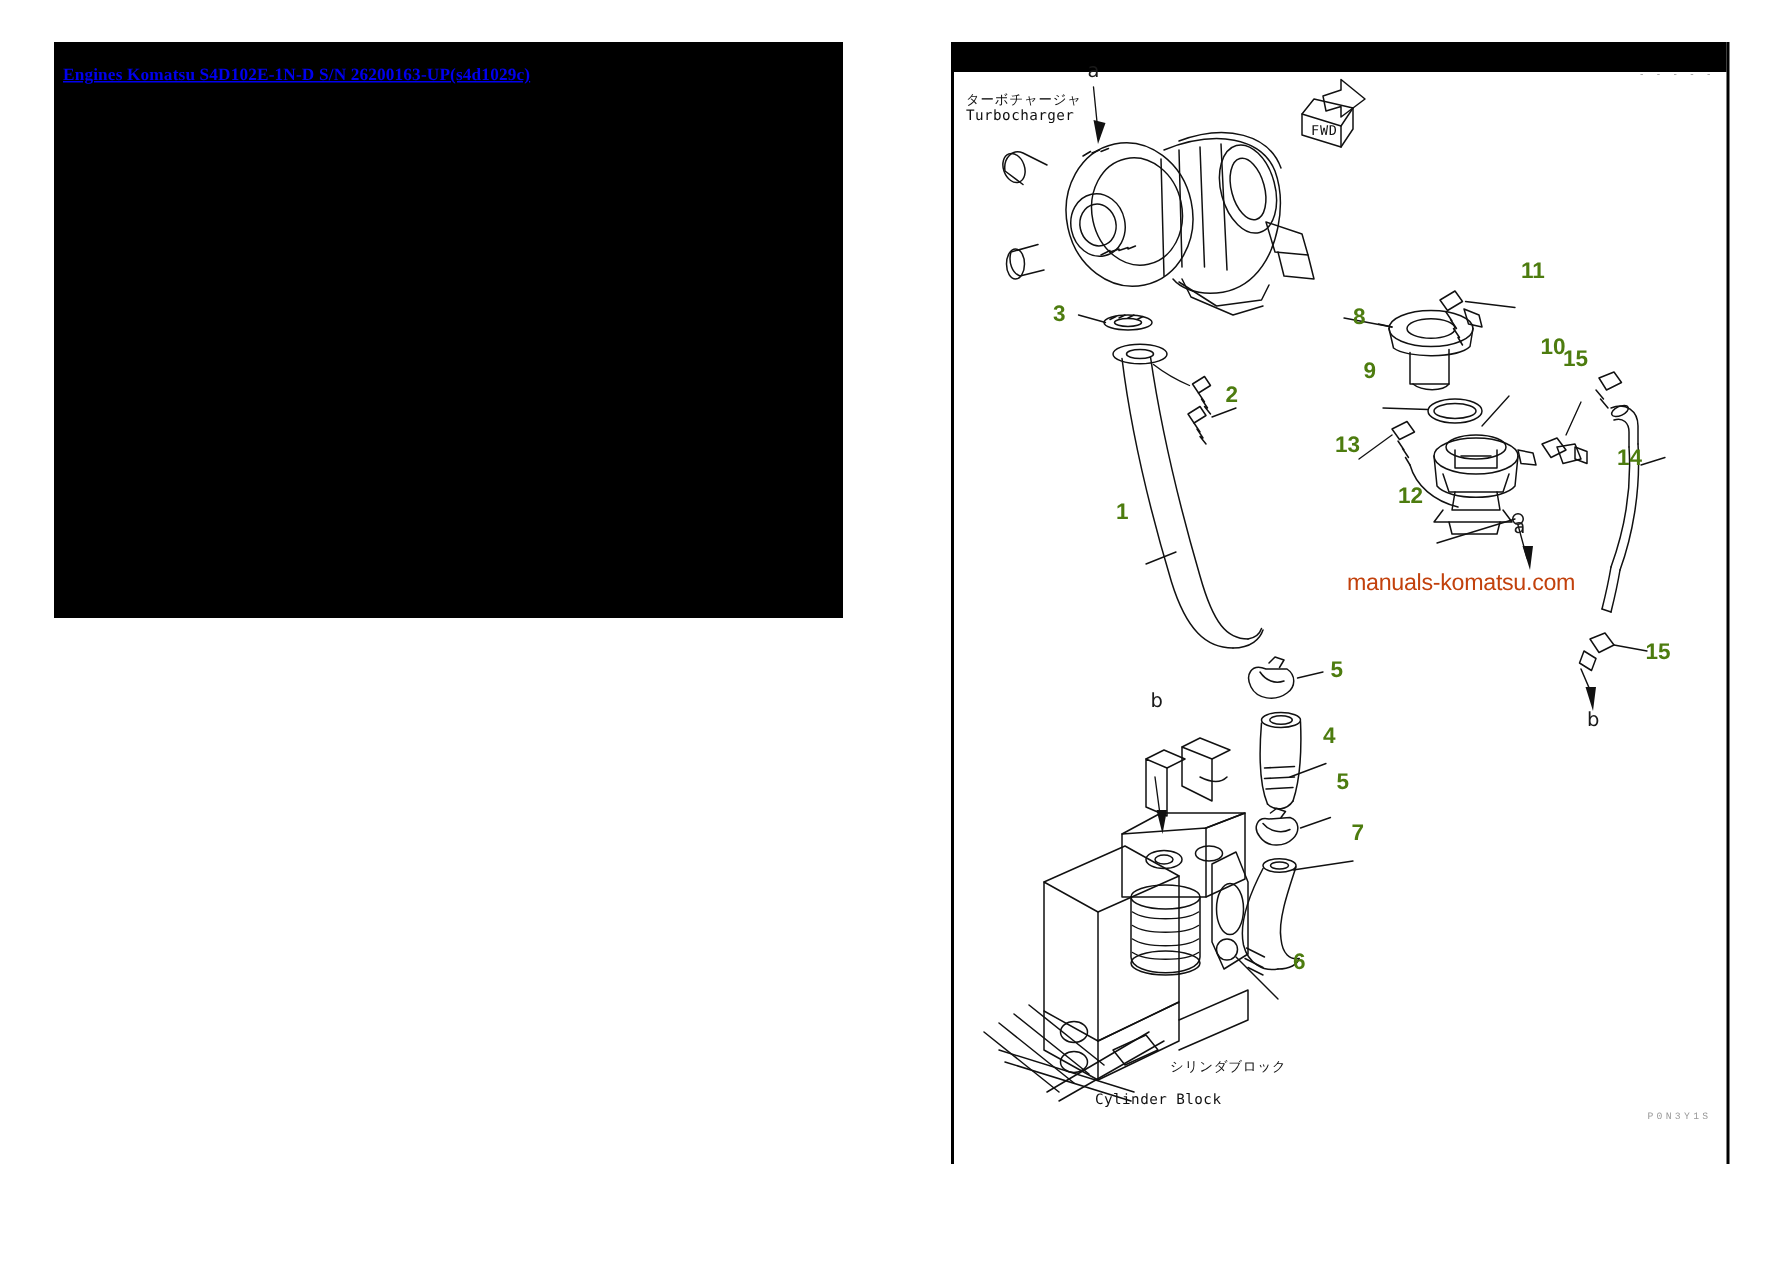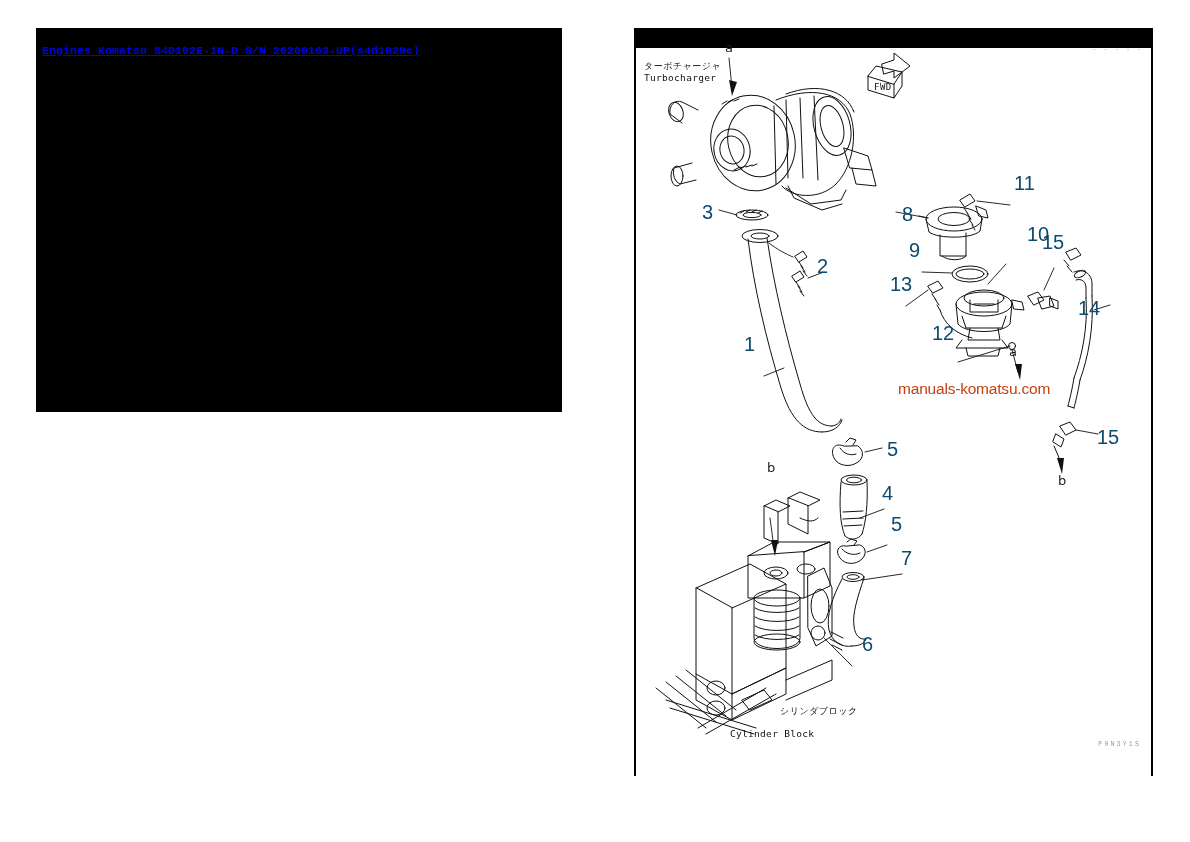--- a/index.html
+++ b/index.html
@@ -21,21 +21,21 @@
     left: 36px;
     top: 28px;
     width: 526px;
     height: 384px;
     background: #000000;
   }
   #left-panel-title {
     position: absolute;
     left: 6px;
     top: 16px;
-    font-family: Liberation Mono, monospace;
+    font-family: Liberation Serif, serif;
     font-size: 11.5px;
     font-weight: bold;
     color: #0000ee;
     text-decoration: underline;
     white-space: nowrap;
     letter-spacing: 0.1px;
     cursor: pointer;
     text-align: right;
   }
 
@@ -97,23 +97,23 @@
     position: absolute;
     font-family: "DejaVu Sans Mono", monospace;
     font-size: 9.5px;
     color: #111111;
     white-space: nowrap;
     letter-spacing: 0.3px;
   }
   .callout-num {
     position: absolute;
     font-family: "Liberation Sans", sans-serif;
-    font-size: 20px;
-    font-weight: normal;
-    color: #0c4a6e;
+    font-size: 15px;
+    font-weight: bold;
+    color: #4d7c0f;
     white-space: nowrap;
   }
   .marker-letter {
     position: absolute;
     font-family: "DejaVu Sans", sans-serif;
     font-size: 13px;
     color: #1a1a1a;
     white-space: nowrap;
   }
   #watermark {
@@ -365,21 +365,21 @@
   <div class="callout-num" style="left:246px; top:454px;">4</div>
   <div class="callout-num" style="left:251px; top:410px;">5</div>
   <div class="callout-num" style="left:255px; top:485px;">5</div>
   <div class="callout-num" style="left:226px; top:605px;">6</div>
   <div class="callout-num" style="left:265px; top:519px;">7</div>
   <div class="callout-num" style="left:266px; top:175px;">8</div>
   <div class="callout-num" style="left:273px; top:211px;">9</div>
   <div class="callout-num" style="left:376px; top:195px;margin-left:15px;">10</div>
   <div class="callout-num" style="left:378px; top:144px;">11</div>
   <div class="callout-num" style="left:296px; top:294px;">12</div>
-  <div class="callout-num" style="left:254px; top:245px;">13</div>
+  <div class="callout-num" style="left:254px; top:260px;">13</div>
   <div class="callout-num" style="left:442px; top:269px;">14</div>
   <div class="callout-num" style="left:406px; top:203px;">15</div>
   <div class="callout-num" style="left:461px; top:398px;">15</div>
 
   <div class="marker-letter" style="left:89px;  top:12px;">a</div>
   <div class="marker-letter" style="left:373px; top:316px;">a</div>
   <div class="marker-letter" style="left:131px; top:432px;">b</div>
   <div class="marker-letter" style="left:422px; top:445px;">b</div>
 
   <div id="diagram-footer-code">P0N3Y1S</div>

